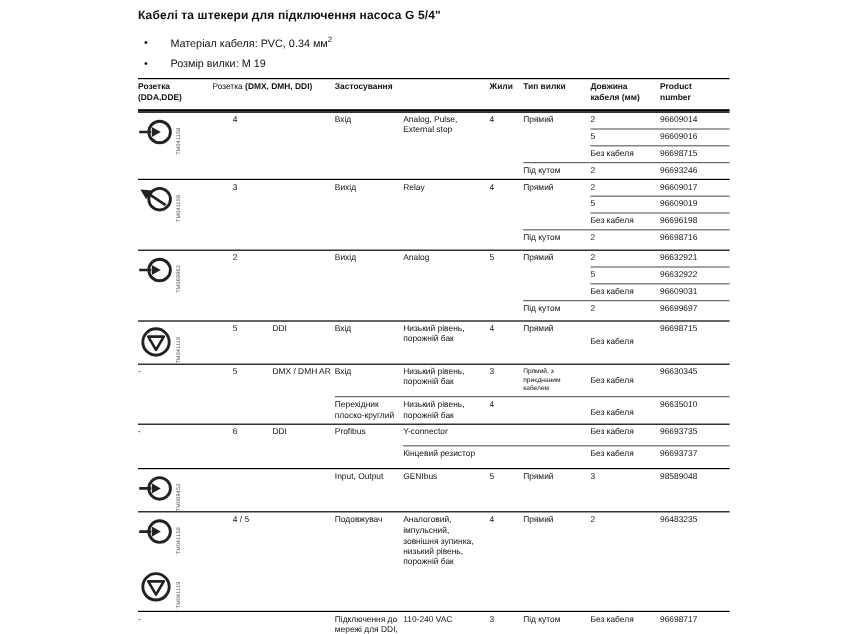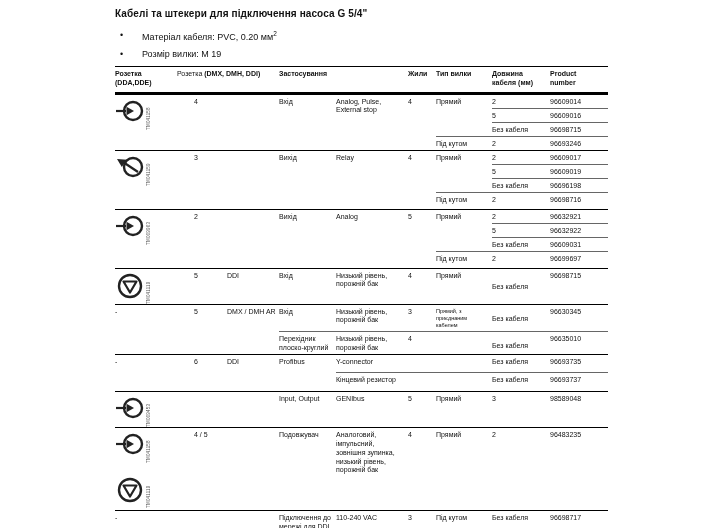--- a/index.html
+++ b/index.html
@@ -41,21 +41,21 @@
 <body>
 
 <div class="page">
  <div class="content">
 
   <div class="title">Кабелі та штекери для підключення насоса G 5/4"</div>
 
   <div class="bullets">
     <div class="bullet">
       <span class="mark">•</span>
-      <span><span>Матеріал кабеля: PVC, 0.20 мм</span><sup>2</sup></span>
+      <span><span>Матеріал кабеля: PVC, 0.34 мм</span><sup>2</sup></span>
     </div>
     <div class="bullet">
       <span class="mark">•</span>
       <span>Розмір вилки: M 19</span>
     </div>
   </div>
 
   <div class="tbl">
 
     <div class="hdr">

